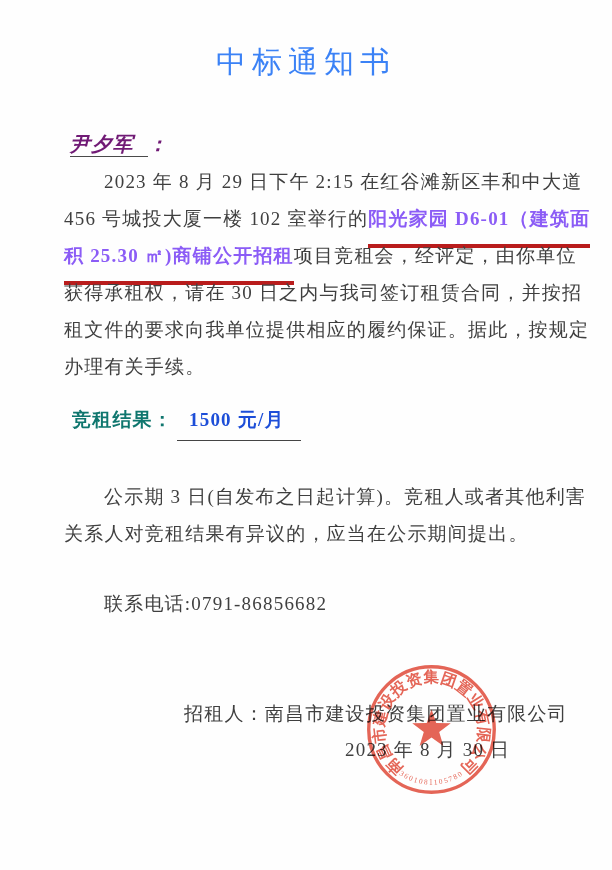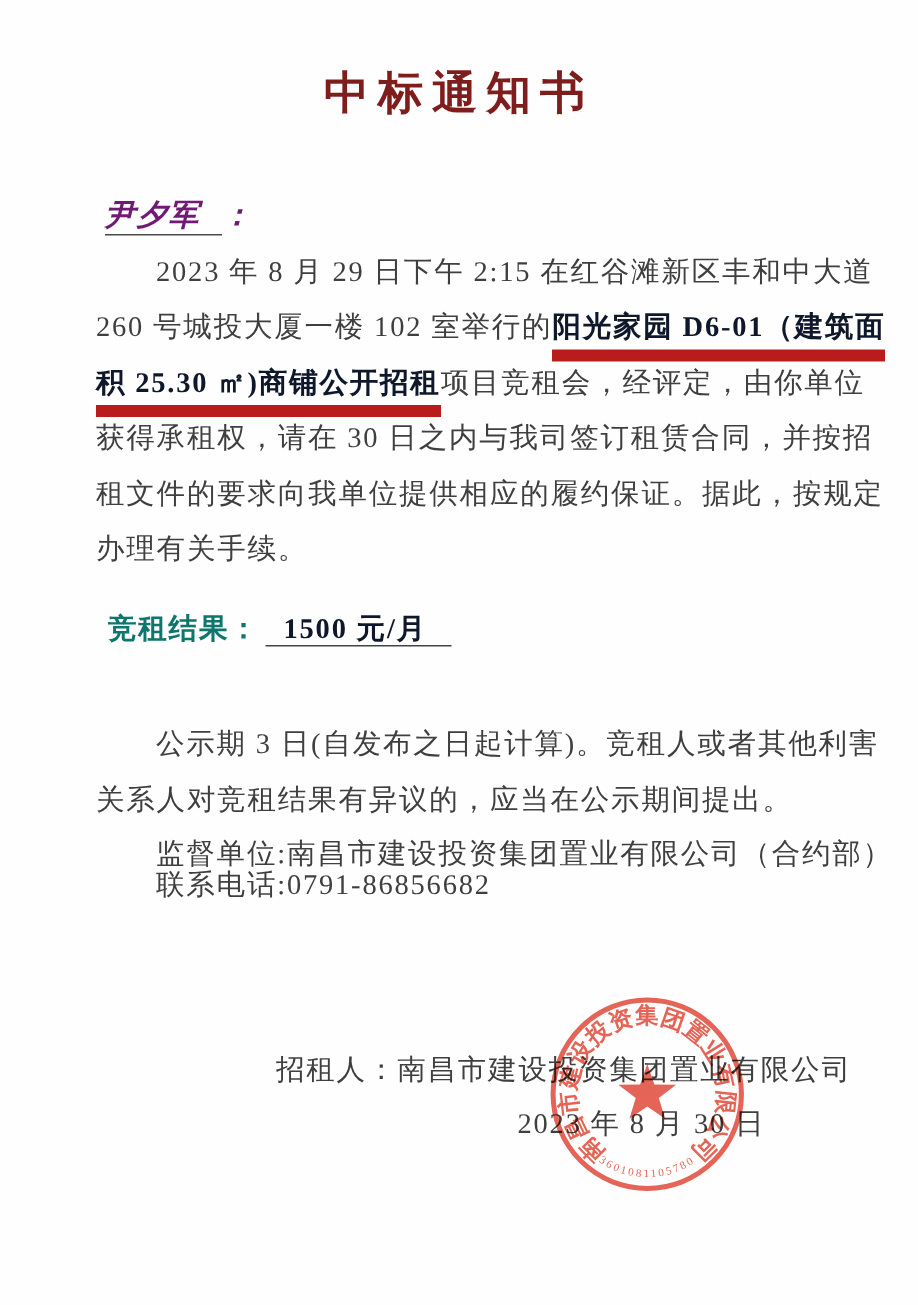--- a/index.html
+++ b/index.html
@@ -17,23 +17,23 @@
     font-family: "Liberation Serif", "DejaVu Serif", serif;
     color: #3f3f3f;
   }
   .doc-title {
     position: absolute;
     top: 42px;
     left: 0;
     width: 100%;
     text-align: center;
     font-size: 30px;
-    font-weight: 700;
+    font-weight: 400;
     letter-spacing: 6px;
-    color: #7f1d1d;
+    color: #3b82f6;
     margin: 0;
   }
   .line {
     position: absolute;
     white-space: nowrap;
     font-size: 19px;
     letter-spacing: 1.2px;
     line-height: 26px;
     color: #3f3f3f;
   }
@@ -45,33 +45,33 @@
     font-size: 20px;
     color: #701a75;
   }
   .addressee .u-name {
     border-bottom: 1.6px solid #4a4a4a;
     padding-right: 14px;
     padding-bottom: 1px;
   }
   .em {
     font-weight: 700;
-    color: #0f172a;
-    border-bottom: 8px solid #b91c1c;
-    padding-bottom: 4px;
+    color: #8b5cf6;
+    border-bottom: 4px solid #b91c1c;
+    padding-bottom: 15px;
   }
   .result-label {
     font-weight: 700;
     color: #0f766e;
   }
   .result-value {
     font-weight: 700;
-    color: #0f172a;
+    color: #1d4ed8;
     border-bottom: 1.6px solid #444444;
-    padding: 0 16px 0 12px;
+    padding: 0 16px 10px 12px;
     margin-left: 4px;
   }
   .seal {
     position: absolute;
     left: 364px;
     top: 662px;
     width: 135px;
     height: 135px;
     mix-blend-mode: multiply;
     opacity: 0.88;
@@ -87,44 +87,43 @@
 
   <h1 class="doc-title">中标通知书</h1>
 
   <div class="line addressee">
     <span class="u-name">尹夕军</span><span>：</span>
   </div>
 
   <div class="line" style="top:169px; left:104px;">2023 年 8 月 29 日下午 2:15 在红谷滩新区丰和中大道</div>
 
   <div class="line" style="top:206px; left:64px;">
-    <span>260 号城投大厦一楼 102 室举行的</span><span class="em">阳光家园 D6-01（建筑面</span>
+    <span>456 号城投大厦一楼 102 室举行的</span><span class="em">阳光家园 D6-01（建筑面</span>
   </div>
 
   <div class="line" style="top:243px; left:64px;">
     <span class="em">积 25.30 ㎡)商铺公开招租</span><span>项目竞租会，经评定，由你单位</span>
   </div>
 
   <div class="line" style="top:280px; left:64px;">获得承租权，请在 30 日之内与我司签订租赁合同，并按招</div>
 
   <div class="line" style="top:354px; left:64px;">办理有关手续。</div>
 
   <div class="line" style="top:317px; left:64px;">租文件的要求向我单位提供相应的履约保证。据此，按规定</div>
 
   <div class="line" style="top:407px; left:72px;">
     <span class="result-label">竞租结果：</span><span class="result-value">1500 元/月</span>
   </div>
 
   <div class="line" style="top:484px; left:104px;">公示期 3 日(自发布之日起计算)。竞租人或者其他利害</div>
 
   <div class="line" style="top:521px; left:64px;">关系人对竞租结果有异议的，应当在公示期间提出。</div>
 
-  <div class="line" style="top:557px; left:104px;">监督单位:南昌市建设投资集团置业有限公司（合约部）</div>
 
-  <div class="line" style="top:578px; left:104px;">联系电话:0791-86856682</div>
+  <div class="line" style="top:591px; left:104px;">联系电话:0791-86856682</div>
 
   <div class="line" style="top:701px; left:184px;">招租人：南昌市建设投资集团置业有限公司</div>
 
   <div class="line" style="top:737px; left:345px;">2023 年 8 月 30 日</div>
 
   <svg class="seal" viewBox="0 0 200 200" aria-hidden="true">
     <defs>
       <path id="seal-ring-path" d="M 50.5,149.5 A 70,70 0 1,1 149.5,149.5" fill="none"></path>
       <path id="seal-number-path" d="M 37.2,152.7 A 82,82 0 0,0 162.8,152.7" fill="none"></path>
     </defs>

